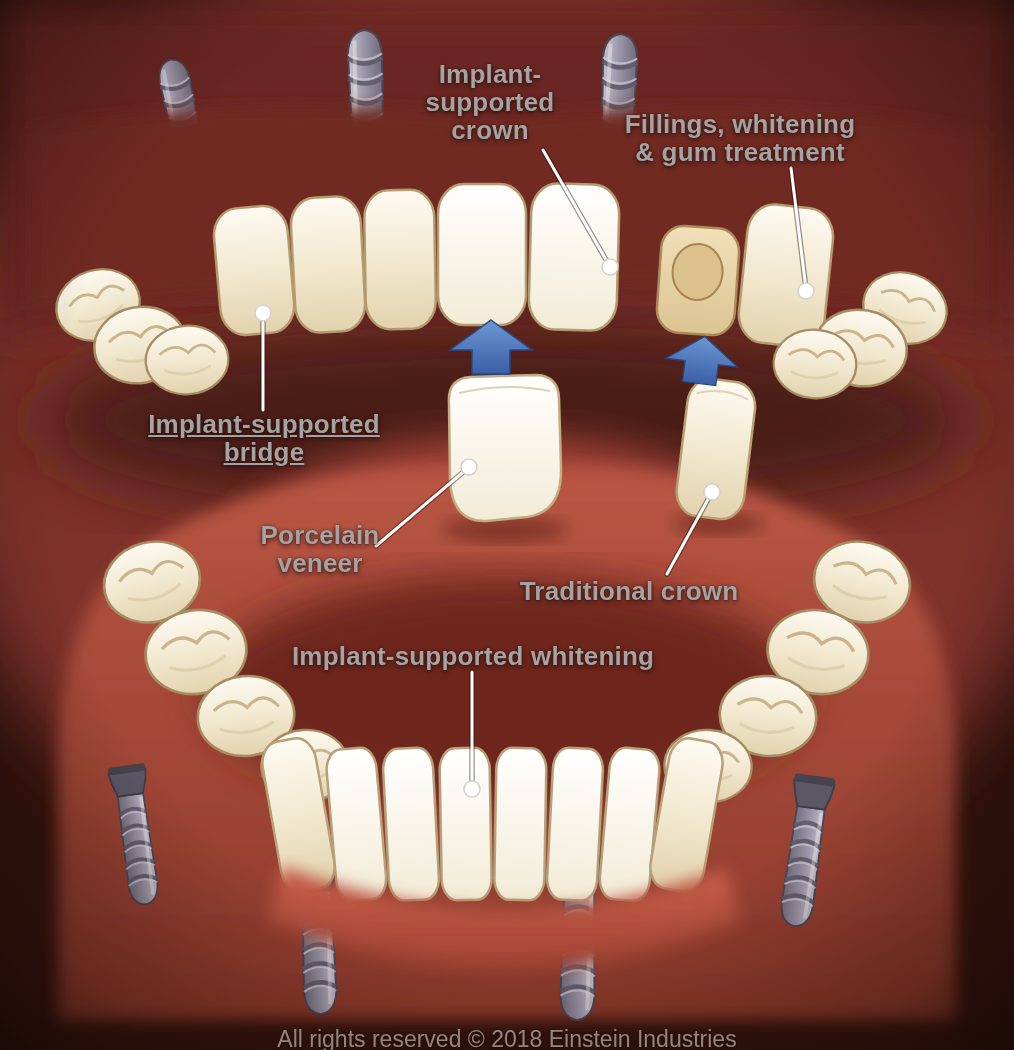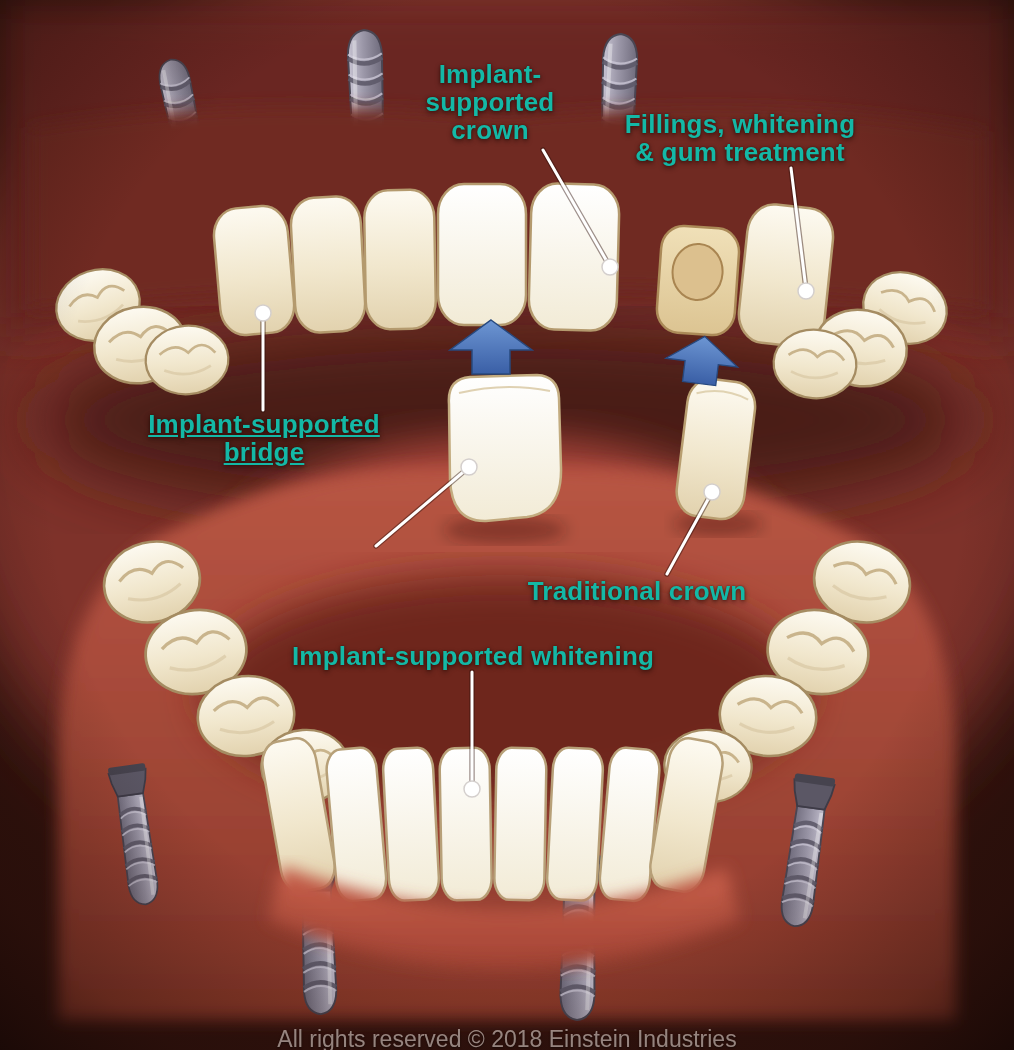--- a/index.html
+++ b/index.html
@@ -3,21 +3,21 @@
 <meta charset="utf-8">
 <style>
   html,body{margin:0;padding:0;background:#1a0a06;}
   .stage{
     position:relative;width:1014px;height:1050px;overflow:hidden;
     font-family:"Liberation Sans",sans-serif;background:#30120d;
   }
   svg.scene{position:absolute;left:0;top:0;}
   .label{
     position:absolute;transform:translateX(-50%);
-    color:#14b8a6;font-weight:bold;font-size:26px;line-height:1.08;
+    color:#a3a3a3;font-weight:bold;font-size:26px;line-height:1.08;
     text-align:center;white-space:pre-line;letter-spacing:.2px;
     text-shadow:0 2px 5px rgba(30,8,4,.7),0 0 2px rgba(30,8,4,.5);
     pointer-events:none;
   }
   .copyright{
     position:absolute;left:50%;transform:translateX(-50%);top:1026px;
     font-size:23px;font-weight:400;color:rgba(222,207,200,.62);
     text-shadow:0 1px 2px rgba(0,0,0,.45);white-space:nowrap;
   }
 </style>
@@ -227,18 +227,20 @@
   </g>
 </svg>
 
 <div class="label" style="left:490px;top:60px;">Implant-
 supported
 crown</div>
 <div class="label" style="left:740px;top:110px;">Fillings, whitening
 &amp; gum treatment</div>
 <div class="label" style="left:264px;top:410px;text-decoration:underline;">Implant-supported
 bridge</div>
-<div class="label" style="left:629px;top:577px;margin-left:8px;">Traditional crown</div>
+<div class="label" style="left:320px;top:521px;">Porcelain
+veneer</div>
+<div class="label" style="left:629px;top:577px;">Traditional crown</div>
 <div class="label" style="left:473px;top:642px;">Implant-supported whitening</div>
 
 <div class="copyright">All rights reserved © 2018 Einstein Industries</div>
 
 </div>
 
 </body></html>

